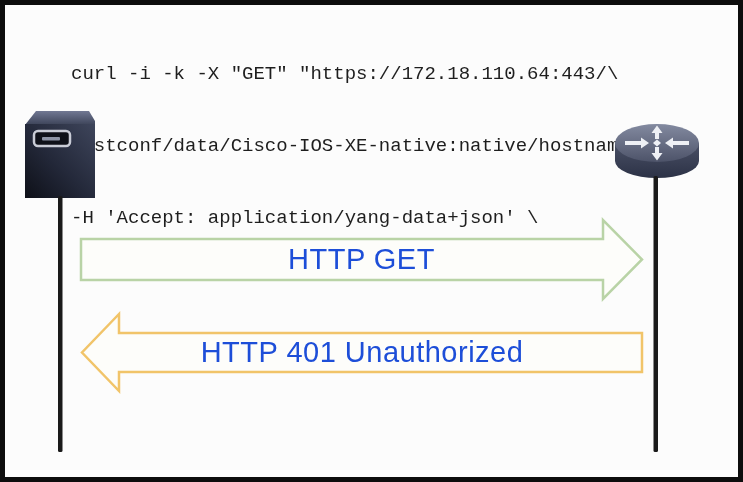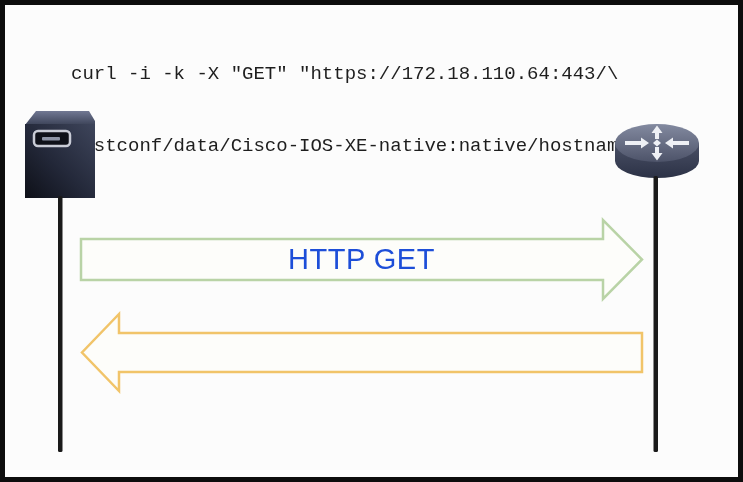--- a/index.html
+++ b/index.html
@@ -31,20 +31,21 @@
   .unauth-label{left:77px;width:560px;top:330px;}
 </style>
 </head>
 <body>
 
 <div class="frame">
 
   <div class="code">
     <div>curl -i -k -X "GET" "https://172.18.110.64:443/\</div>
     <div>restconf/data/Cisco-IOS-XE-native:native/hostname" \</div>
+    <div>-H 'Accept: application/yang-data+json' \</div>
   </div>
 
   <svg class="icon-abs" style="left:18px;top:103px" width="74" height="92" viewBox="0 0 74 92">
     <defs>
       <linearGradient id="srvFront" x1="1" y1="0" x2="0" y2="1">
         <stop offset="0" stop-color="#3e455b"></stop>
         <stop offset="0.55" stop-color="#232839"></stop>
         <stop offset="1" stop-color="#0e1018"></stop>
       </linearGradient>
       <linearGradient id="srvTop" x1="0" y1="0" x2="0" y2="1">
@@ -82,14 +83,15 @@
   </svg>
 
   <svg class="overlay" width="733" height="472" viewBox="0 0 733 472">
     <rect x="53" y="191" width="4.5" height="256" rx="1.5" fill="#1a1a1a"></rect>
     <rect x="648.5" y="171" width="4.5" height="276" rx="1.5" fill="#1a1a1a"></rect>
     <polygon points="76,234 598,234 598,215 637,254.5 598,294 598,275 76,275" fill="#fdfdfa" stroke="#b9d3a6" stroke-width="2.5" stroke-linejoin="miter"></polygon>
     <polygon points="637,328 114,328 114,309 77,347.5 114,386 114,367 637,367" fill="#fdfdfa" stroke="#f1c469" stroke-width="2.5" stroke-linejoin="miter"></polygon>
   </svg>
 
   <div class="msg-label get-label">HTTP GET</div>
+  <div class="msg-label unauth-label">HTTP 401 Unauthorized</div>
 
 </div>
 
 </body></html>

